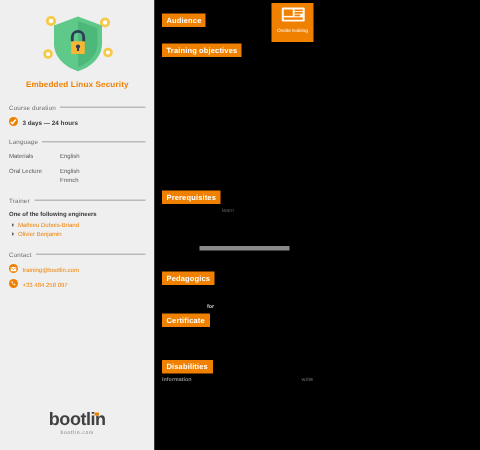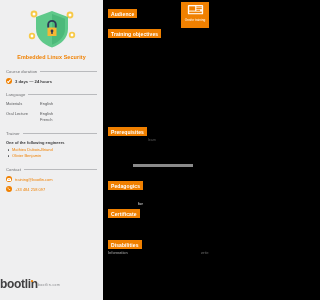--- a/index.html
+++ b/index.html
@@ -92,21 +92,21 @@
   }
   .cicon{
     width:6px;height:6px;border-radius:50%;background:#f08000;
     flex:0 0 6px;display:flex;align-items:center;justify-content:center;
   }
   .cicon svg{display:block;}
   .contact-txt{font-size:4px;color:#f08000;}
 
   .logo-wrap{
     position:absolute;left:0;bottom:10px;width:103px;
-    display:flex;flex-direction:row;align-items:center;
+    display:flex;flex-direction:column;align-items:center;
   }
   .logo-text{
     font-size:12px;font-weight:bold;color:#414042;
     letter-spacing:-.3px;position:relative;line-height:12px;
   }
   .logo-dot{
     position:absolute;width:2.6px;height:2.6px;background:#f08000;
     right:4.5px;top:1.5px;border-radius:.4px;
   }
   .logo-sub{

